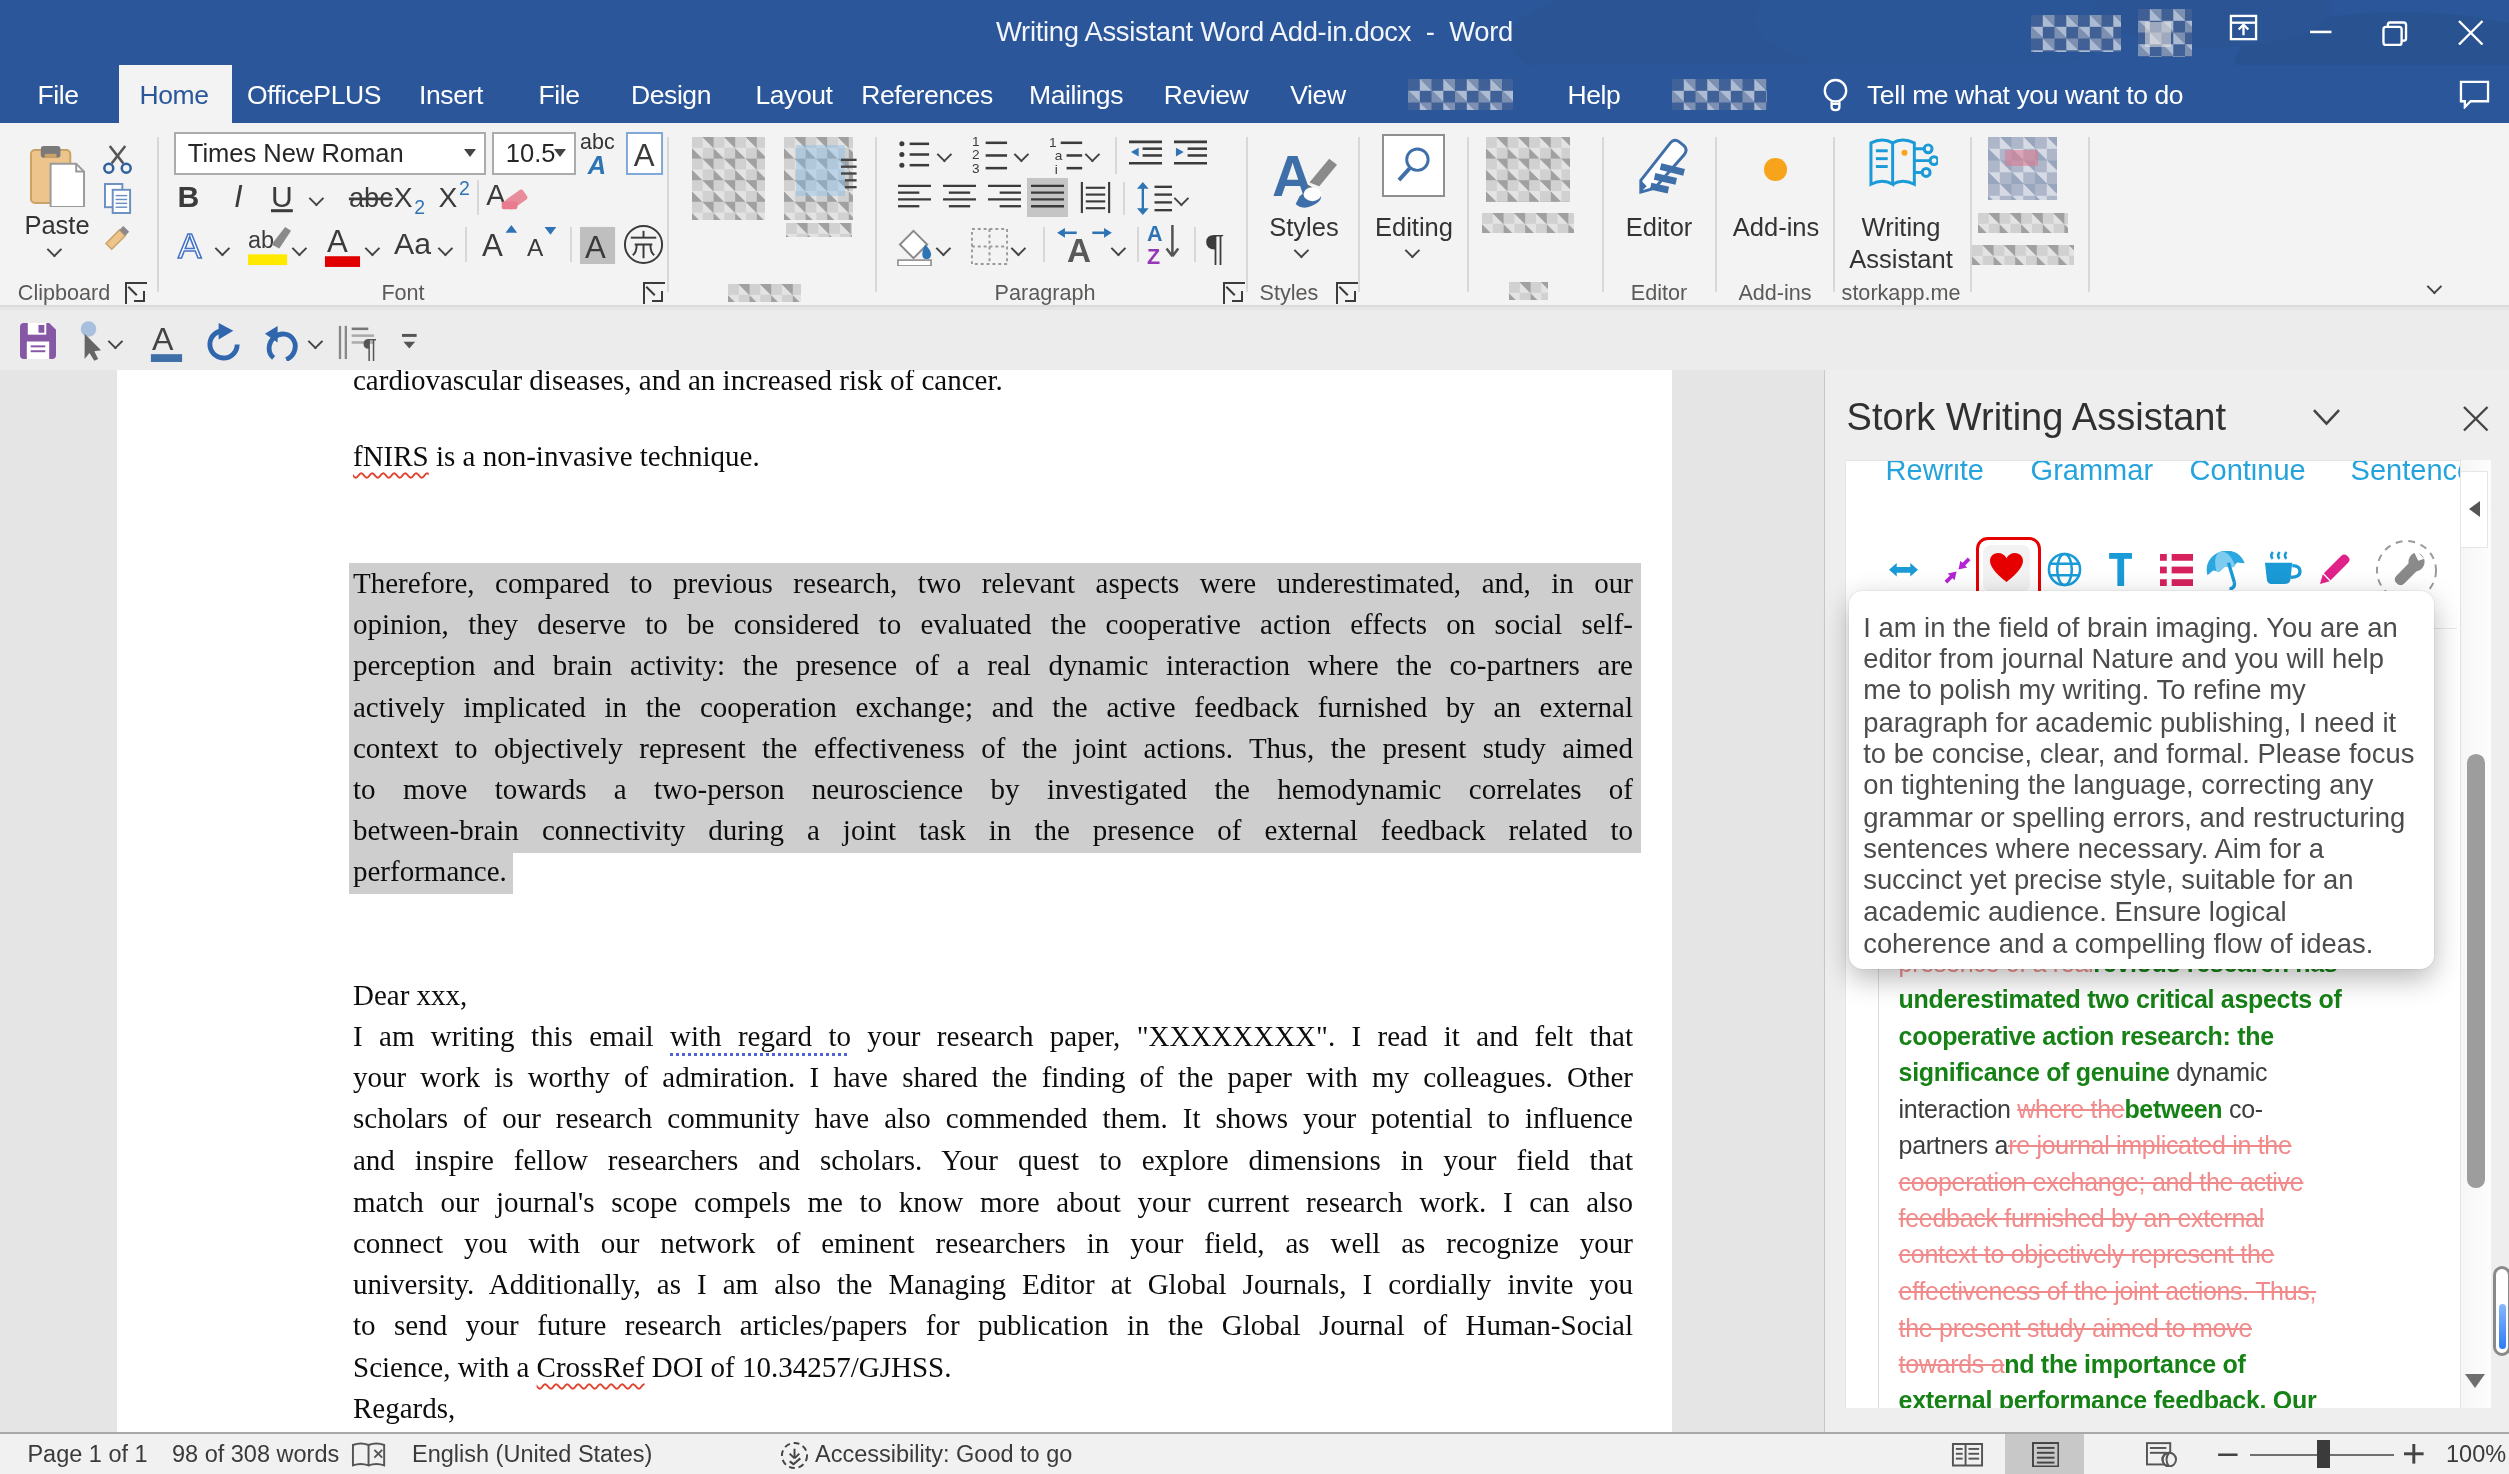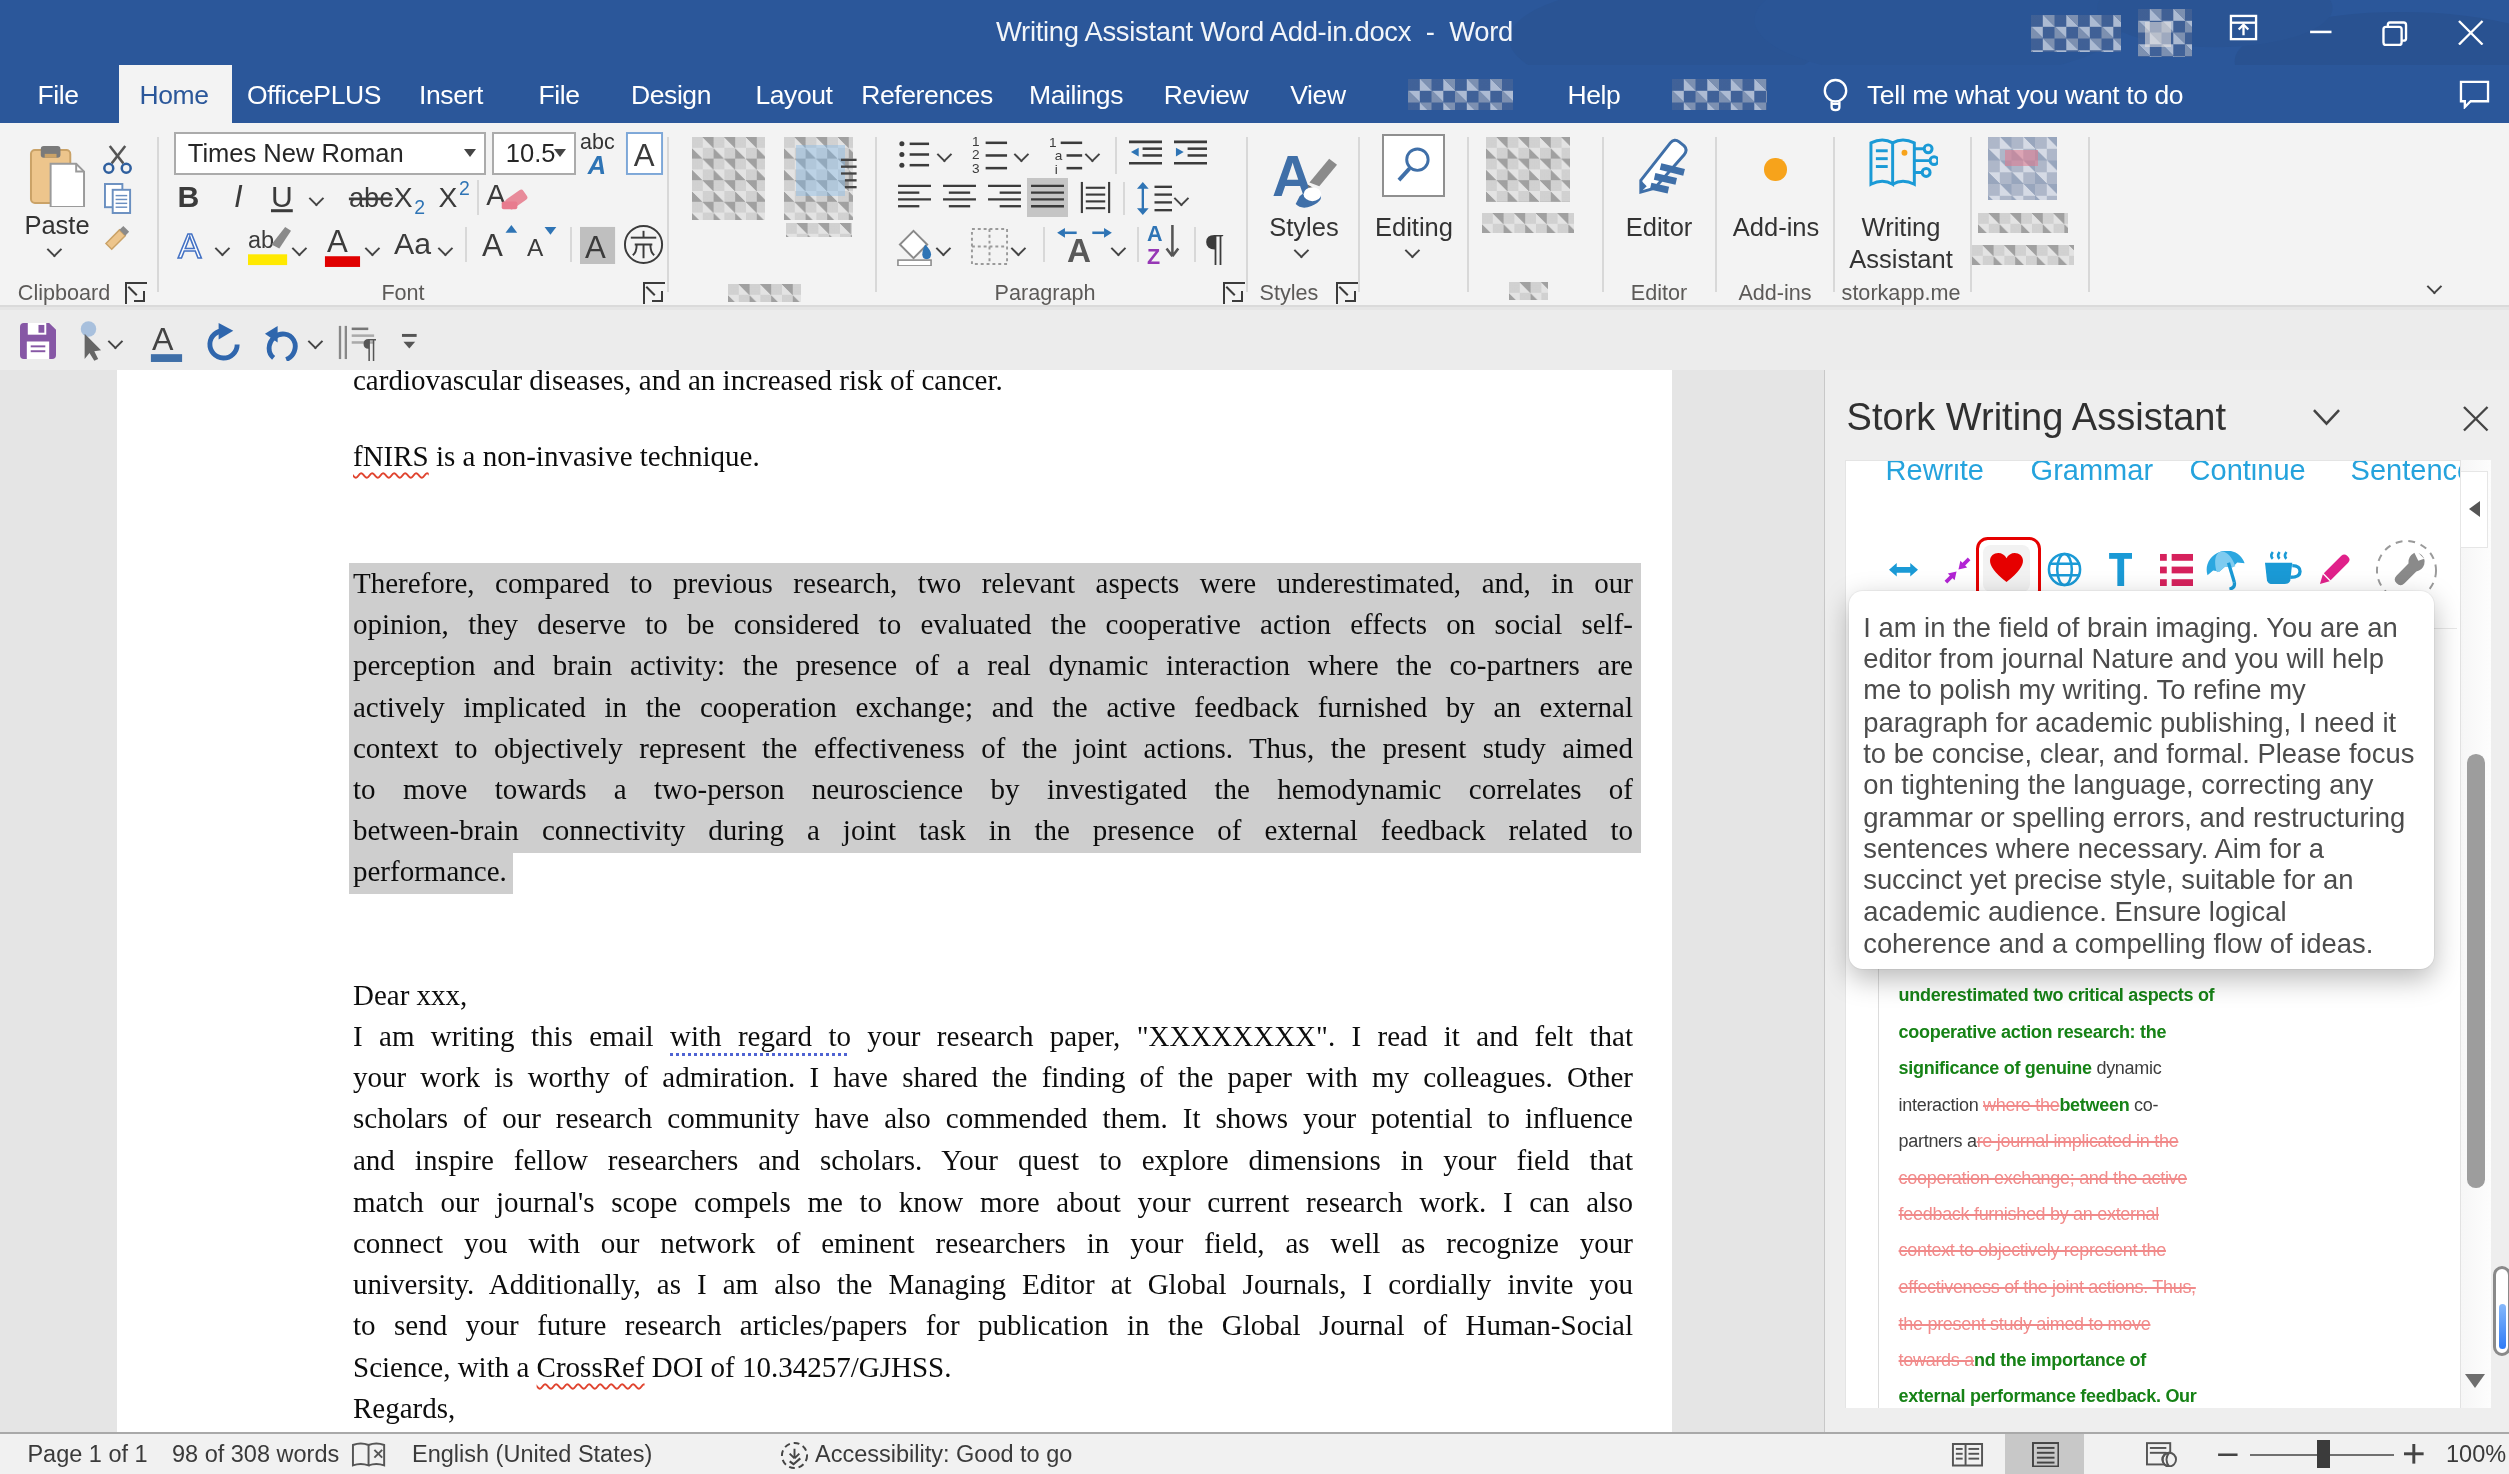--- a/index.html
+++ b/index.html
@@ -58,21 +58,21 @@
   #pscrolltrack { position:absolute; left:635px; top:90px; width:31px; height:948px; background:linear-gradient(90deg,#f6f6f6,#fdfdfd); border-left:1px solid #e2e2e2; }
   #pscrollthumb { position:absolute; left:642px; top:384px; width:17.6px; height:434px; background:#9d9d9d; border-radius:8.8px; }
   #collapsebtn { position:absolute; left:635px; top:101px; width:28px; height:77px; background:#fff; border:1px solid #e6e6e6; }
   #collapsebtn:before { content:""; position:absolute; left:7.8px; top:29px; width:0; height:0; border-top:8.8px solid transparent; border-bottom:8.8px solid transparent; border-right:11.8px solid #555; }
   #downbtn { position:absolute; left:640px; top:1004px; width:0; height:0; border-left:10.8px solid transparent; border-right:10.8px solid transparent; border-top:14.7px solid #6e6e6e; }
   #pill { position:absolute; left:668px; top:896px; width:17.6px; height:90px; border:3.9px solid #8a8a8a; border-radius:9.8px; background:#fff; }
   #pillthumb { position:absolute; left:2.9px; top:35px; width:6.9px; height:45px; border-radius:3.9px; background:linear-gradient(180deg,#86b8fa,#2e7bf6); }
   #popup { position:absolute; left:23.5px; top:221px; width:585px; height:378px; background:#fff; border-radius:13.7px;
            box-shadow:0 9.8px 27.4px rgba(0,0,0,.28), 0 0 0 1px rgba(0,0,0,.04); z-index:6;text-align:right; }
   .pline { position:absolute; left:14.7px; font-size:27.4px; color:#4c4c4c; white-space:nowrap; }
-  .gline { position:absolute; left:53px; font-size:18px; letter-spacing:-0.3px; white-space:nowrap; color:#3d3d3d; }
+  .gline { position:absolute; left:53px; font-size:25px; letter-spacing:-0.3px; white-space:nowrap; color:#3d3d3d; }
   .gr { font-weight:bold; color:#168216; }
   .rd { color:#f18a8a; text-decoration:line-through; text-decoration-thickness:2px; }
   #diffbox { position:absolute; left:32px; top:470px; width:578px; height:588px; border-left:1px solid #dcdcdc; }
 
   
   #statusbar { left:0; top:1432px; width:2509px; height:42px; background:#f1f1f1; border-top:2px solid #a9a9a9; font-size:23.5px; color:#3a3a3a; }
   #statusbar .sitem { position:absolute; top:0px; height:56px; line-height:41px; }
   #viewsel { position:absolute; left:181px; top:0; width:80px; height:40px; background:#c8c8c8; }
   svg { display:block; }
   svg text { font-family:"Liberation Sans", sans-serif; }

